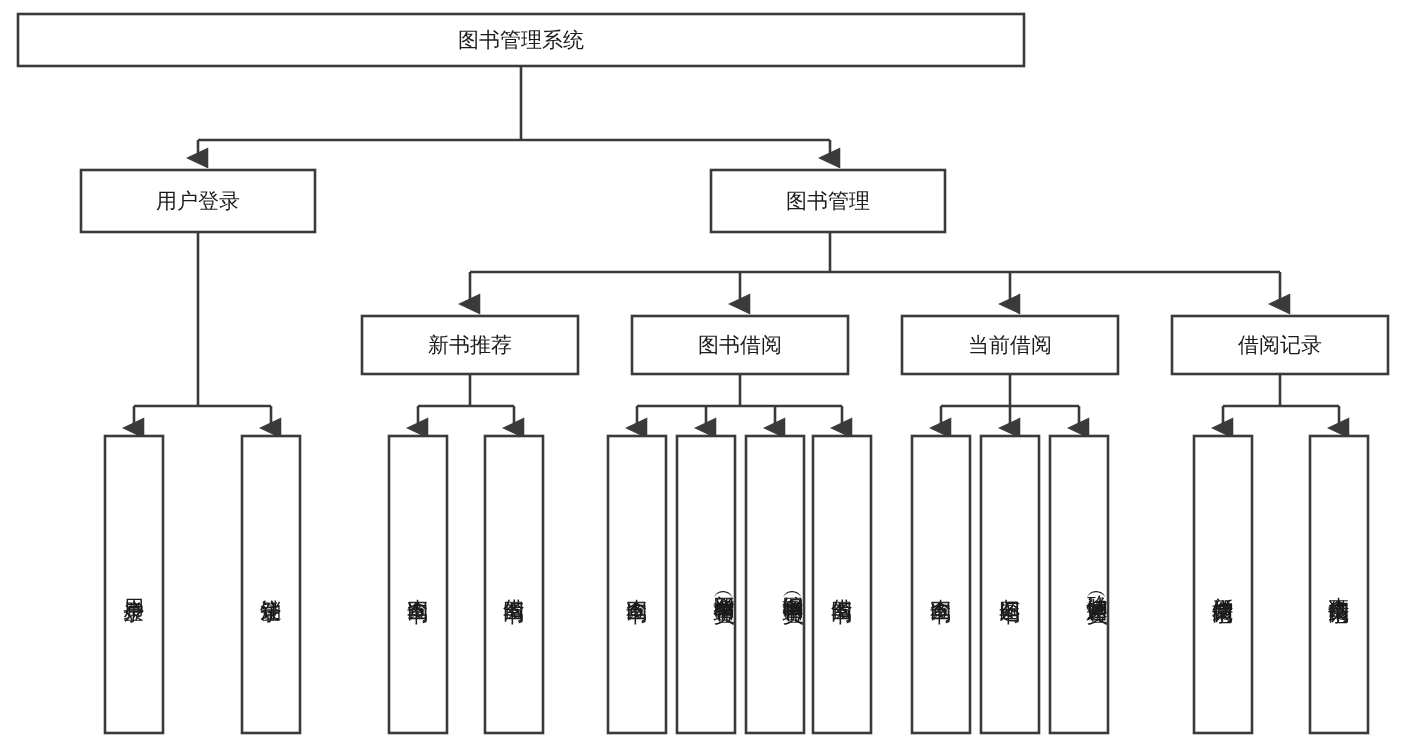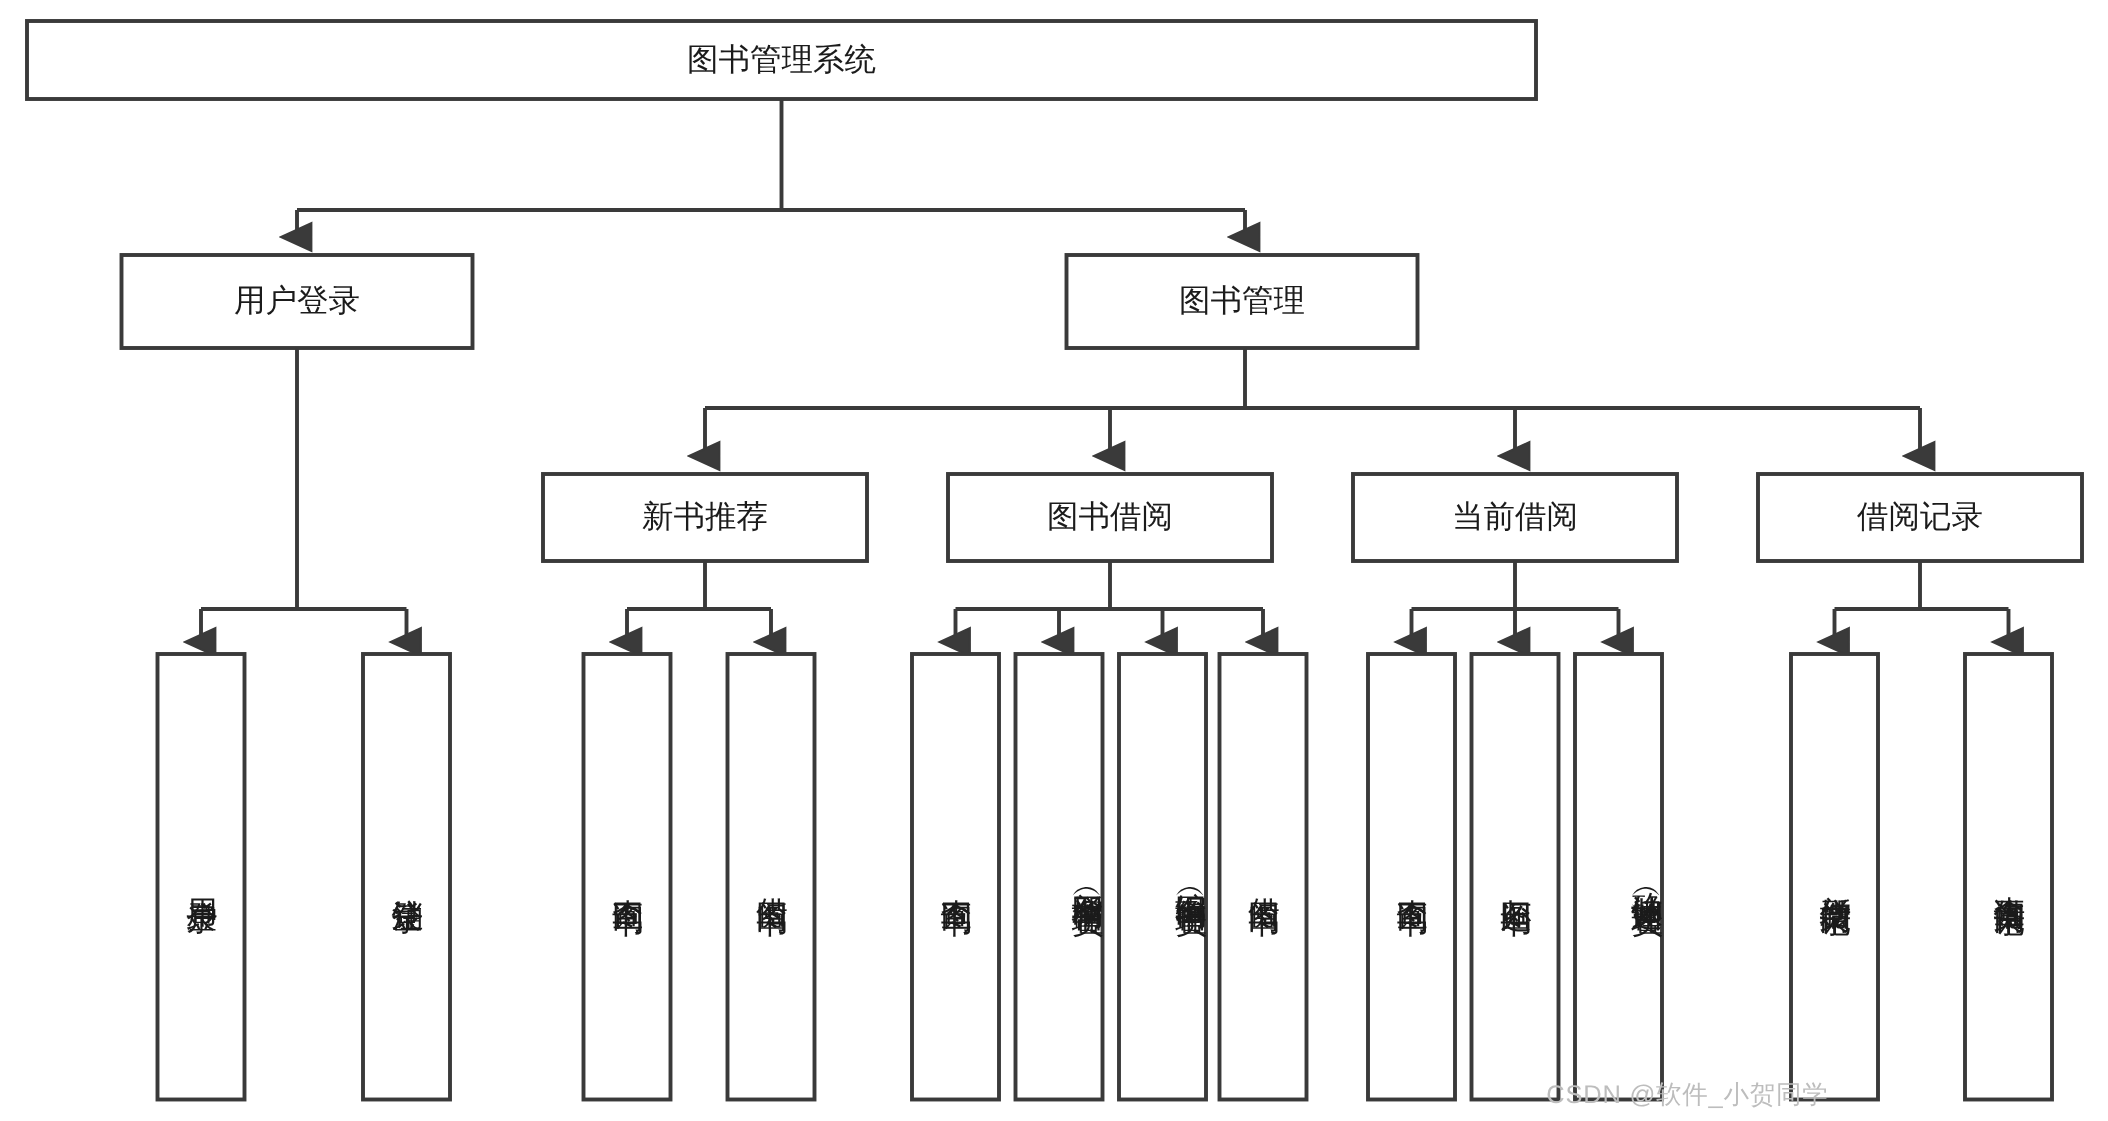--- a/index.html
+++ b/index.html
@@ -224,15 +224,14 @@
   <div class="node-label-v" style="left:746px; top:436px; width:58px; height:297px; align-items:flex-start;">编辑图书（管理员）</div>
   <div class="node-label-v" style="left:813px; top:436px; width:58px; height:297px;">借阅图书</div>
 
   <div class="node-label-v" style="left:912px; top:436px; width:58px; height:297px;">查询图书</div>
   <div class="node-label-v" style="left:981px; top:436px; width:58px; height:297px;">归还图书</div>
   <div class="node-label-v" style="left:1050px; top:436px; width:58px; height:297px; align-items:flex-start;">确认归还（管理员）</div>
 
   <div class="node-label-v" style="left:1194px; top:436px; width:58px; height:297px;">新增借阅记录</div>
   <div class="node-label-v" style="left:1310px; top:436px; width:58px; height:297px;">查询借阅记录</div>
 
-  <div class="watermark">CSDN @软件_小贺同学</div>
 
 </div>
 
 </body></html>

